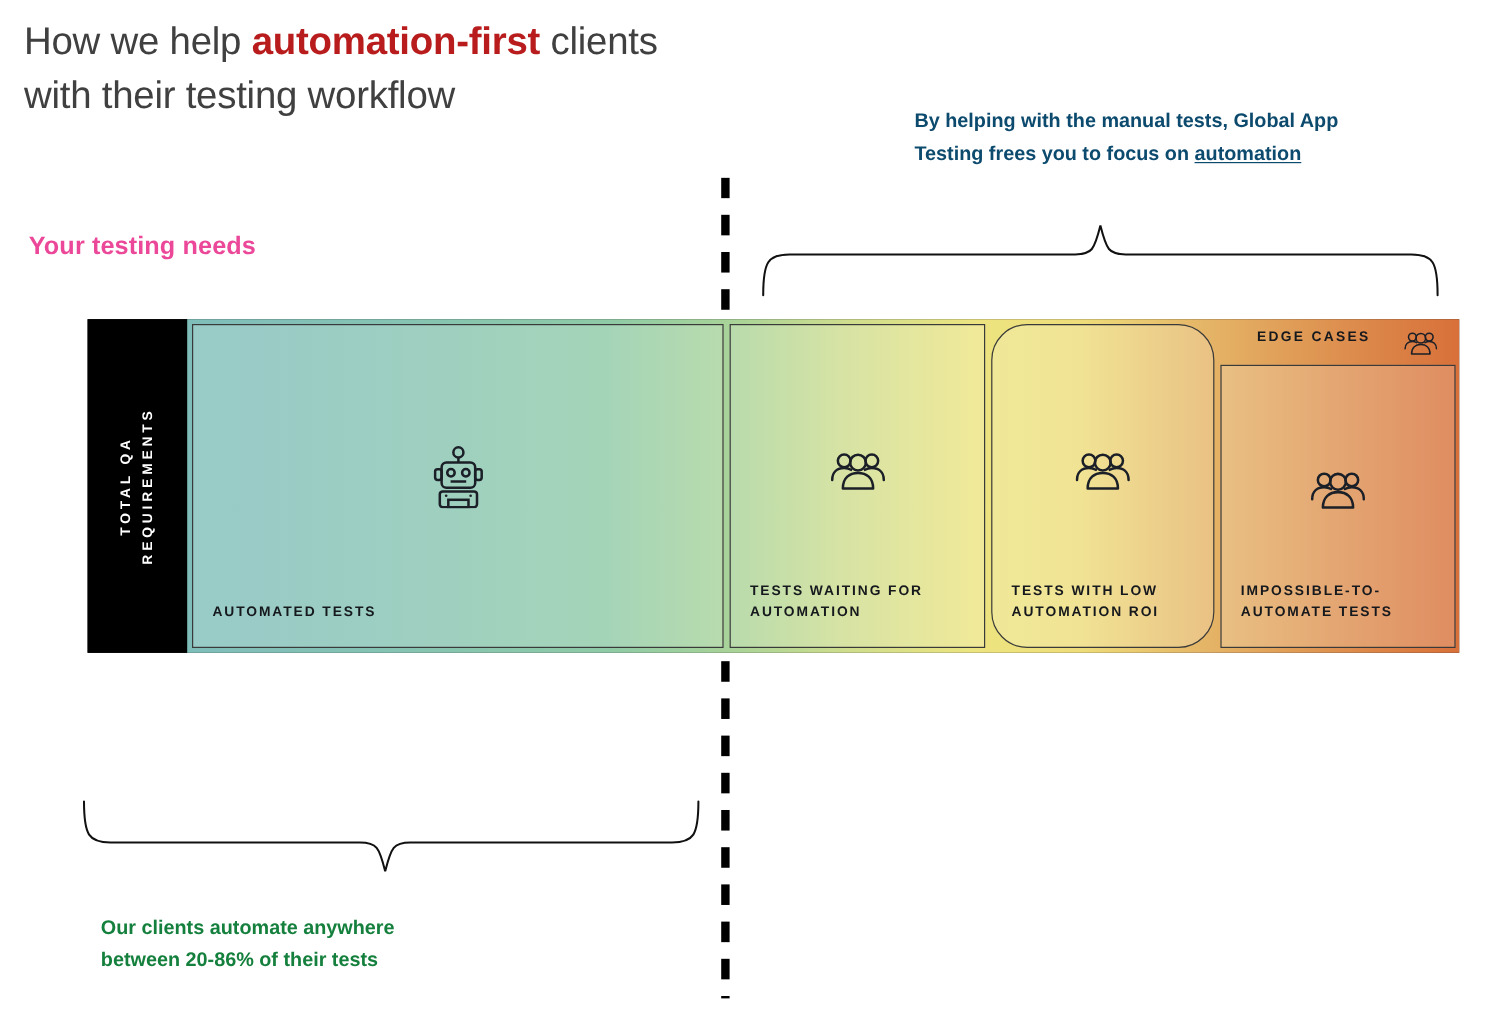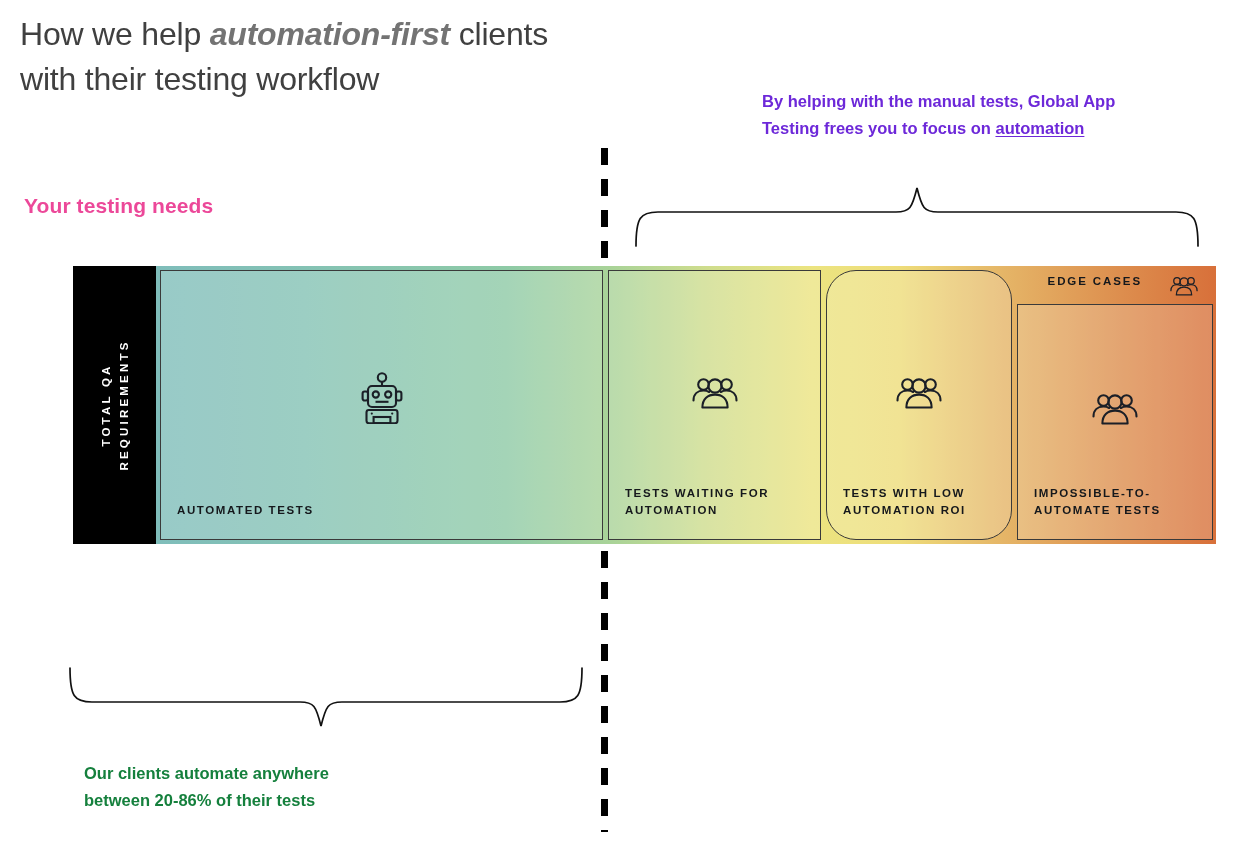--- a/index.html
+++ b/index.html
@@ -21,21 +21,21 @@
     position: absolute;
     left: 20px;
     top: 12px;
     width: 700px;
     font-size: 32px;
     line-height: 1.4;
     font-weight: 400;
     color: #404040;
     letter-spacing: -0.2px;
   }
-  #headline .strong { font-weight: 700; color: #737373; font-style: italic; }
+  #headline .strong { font-weight: 700; color: #b91c1c; }
 
   
   #your-testing-needs {
     position: absolute;
     left: 24px;
     top: 194px;
     font-size: 21px;
     font-weight: 700;
     color: #ec4899;
     letter-spacing: 0.1px;
@@ -43,21 +43,21 @@
 
   
   #right-caption {
     position: absolute;
     left: 762px;
     top: 88px;
     width: 470px;
     font-size: 16.5px;
     font-weight: 700;
     line-height: 1.65;
-    color: #6d28d9;
+    color: #0c4a6e;
   }
   #right-caption .ul { text-decoration: underline; text-underline-offset: 2px; }
 
   
   #bottom-caption {
     position: absolute;
     left: 84px;
     top: 760px;
     width: 430px;
     font-size: 16.5px;

